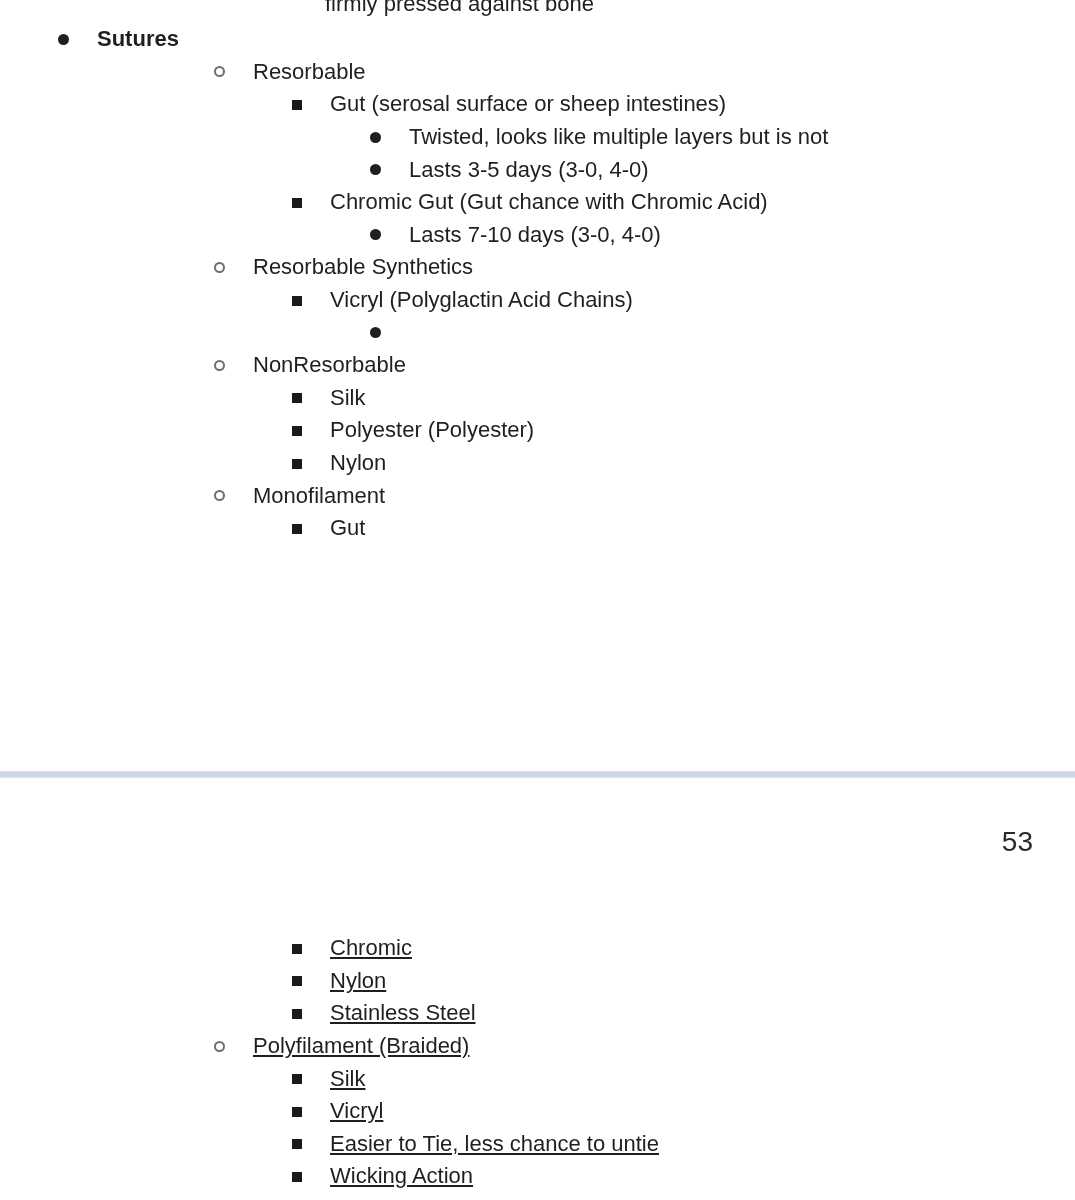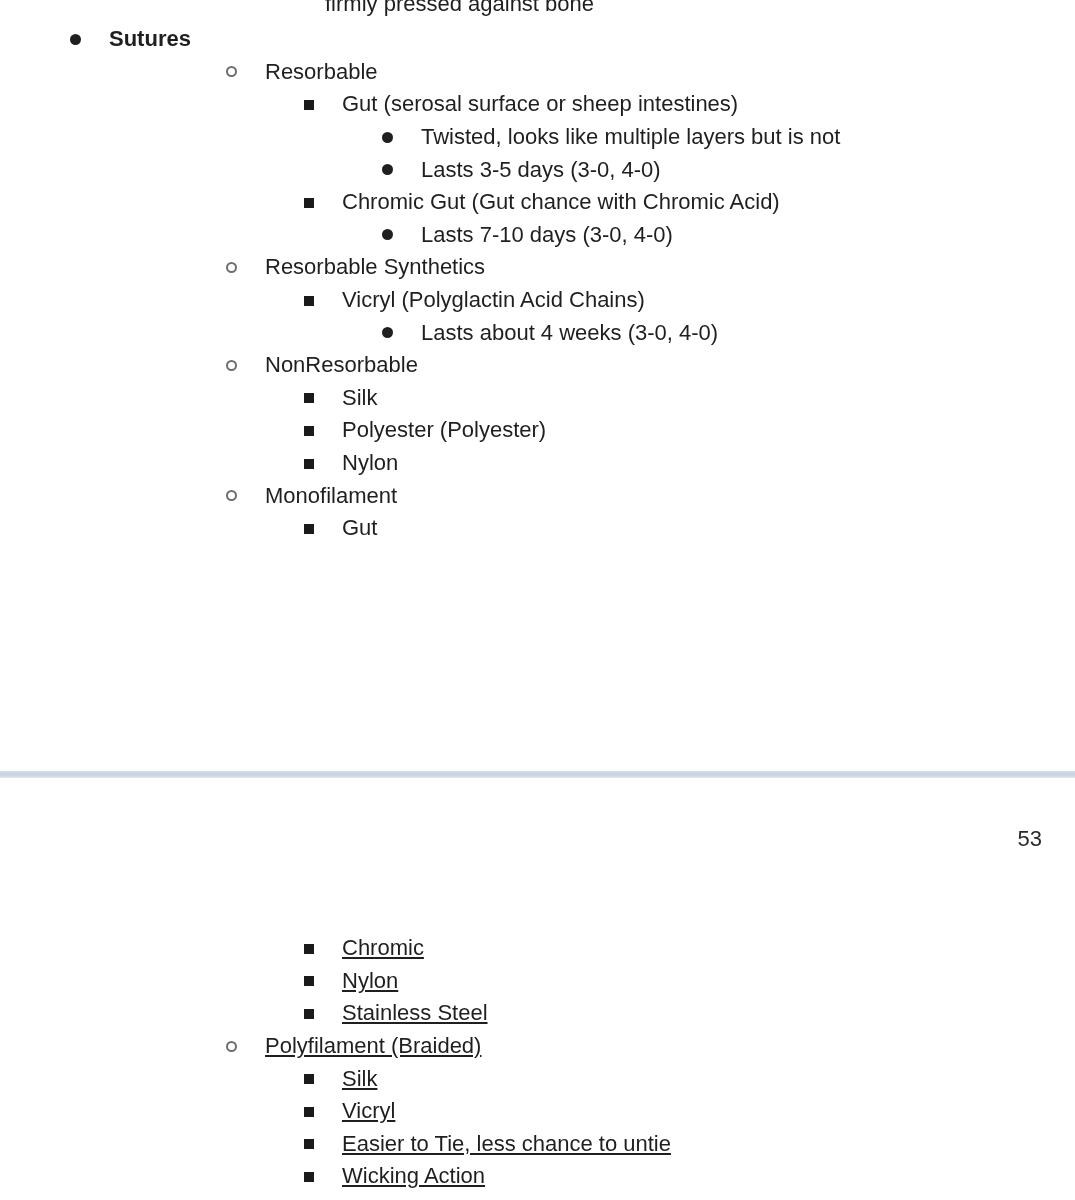--- a/index.html
+++ b/index.html
@@ -20,21 +20,21 @@
   .clipped-line {
     position: absolute;
     top: -9px;
     left: 325px;
     font-size: 22px;
     line-height: 26px;
     white-space: nowrap;
   }
   .list-block {
     position: absolute;
-    left: 16px;
+    left: 4px;
     width: 926px;
   }
   #page1-list { top: 23px; }
   #page2-list { top: 932px; text-decoration: underline; }
   .row {
     height: 32.6px;
     display: flex;
     align-items: center;
     font-size: 22px;
     white-space: nowrap;
@@ -72,22 +72,22 @@
     position: absolute;
     top: 771px;
     left: 0;
     width: 1075px;
     height: 7px;
     background: linear-gradient(to bottom, #d6dfeb 0%, #c9d3e2 45%, #ccd6e4 70%, #e2e8f1 100%);
   }
   .page-number {
     position: absolute;
     top: 826px;
-    right: 33px;
-    font-size: 22px;
+    right: 42px;
+    font-size: 28px;
     color: #2a2a2a;
   }
 </style>
 </head>
 <body>
 
 <div class="doc-page">
   <div class="clipped-line">firmly pressed against bone</div>
   <div class="list-block" id="page1-list">
       <div class="row level-1 bold">
@@ -121,21 +121,20 @@
       <div class="row level-3">
         <span class="marker circle"></span>
         <span class="text">Resorbable Synthetics</span>
       </div>
       <div class="row level-4">
         <span class="marker square"></span>
         <span class="text">Vicryl (Polyglactin Acid Chains)</span>
       </div>
       <div class="row level-5">
         <span class="marker disc"></span>
-        <span class="text">Lasts about 4 weeks (3-0, 4-0)</span>
       </div>
       <div class="row level-3">
         <span class="marker circle"></span>
         <span class="text">NonResorbable</span>
       </div>
       <div class="row level-4">
         <span class="marker square"></span>
         <span class="text">Silk</span>
       </div>
       <div class="row level-4">

